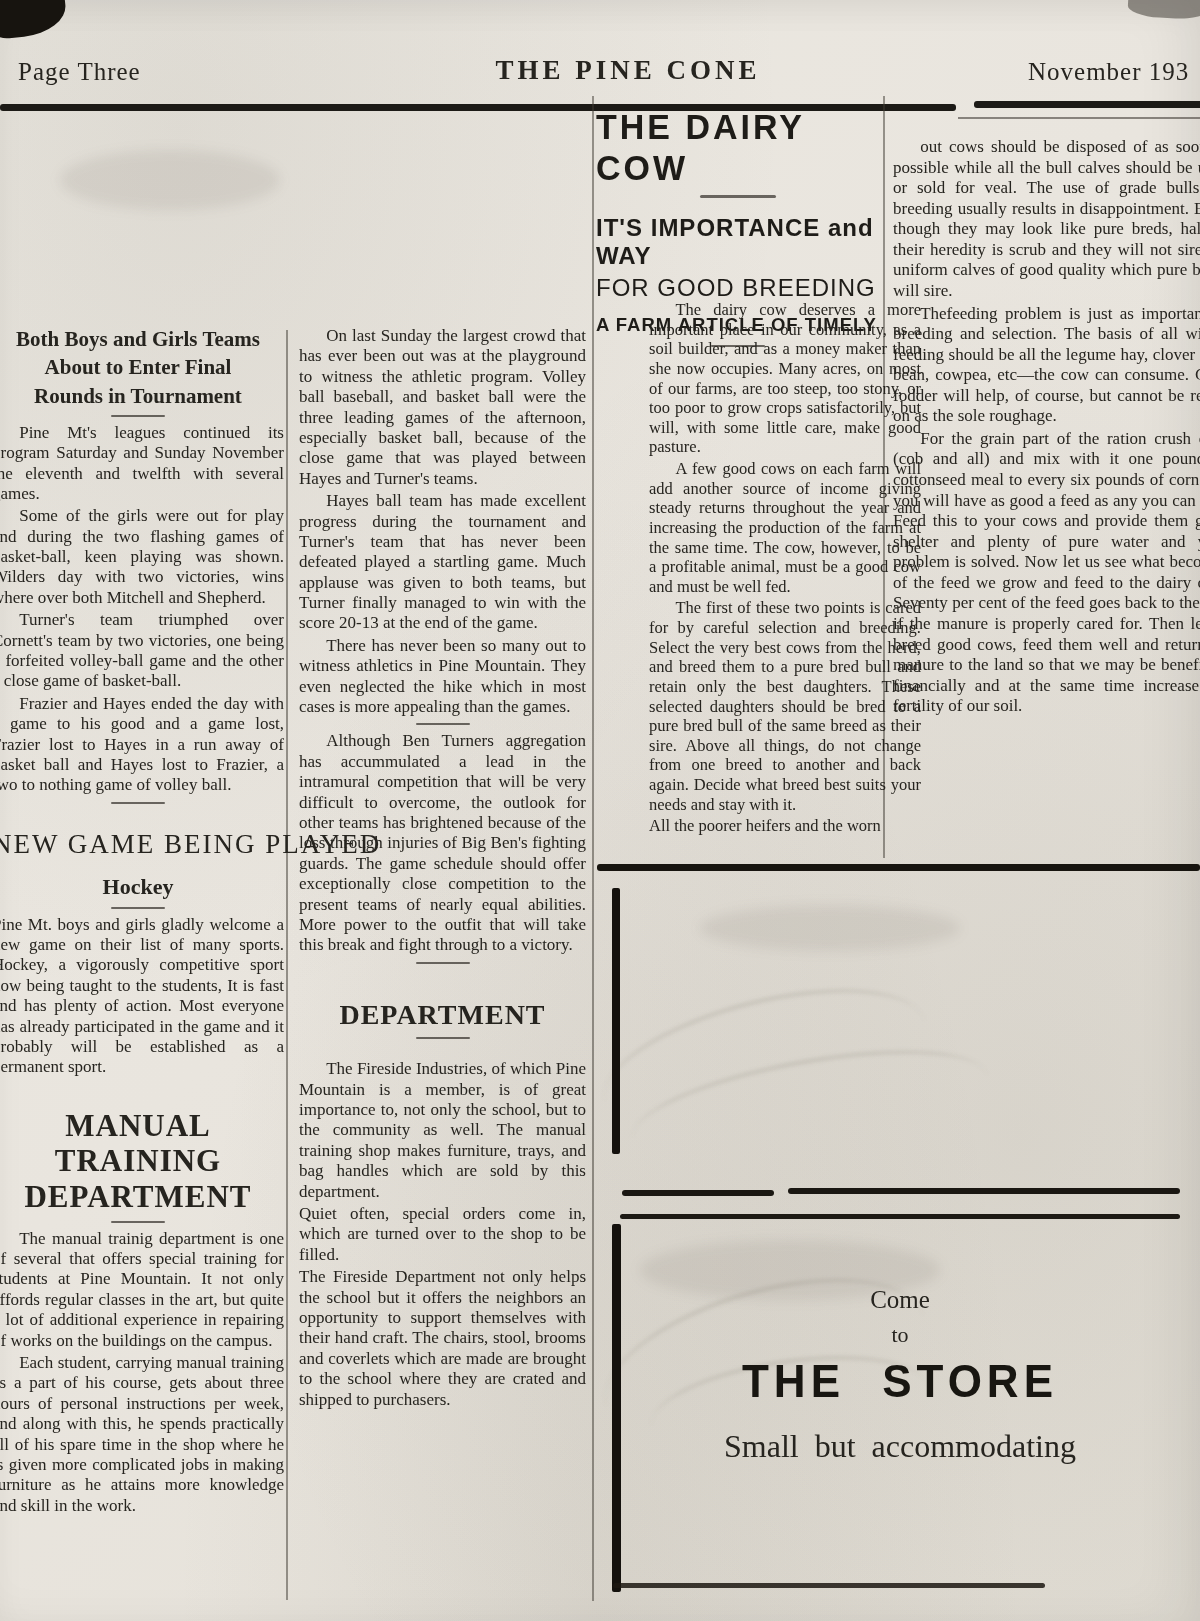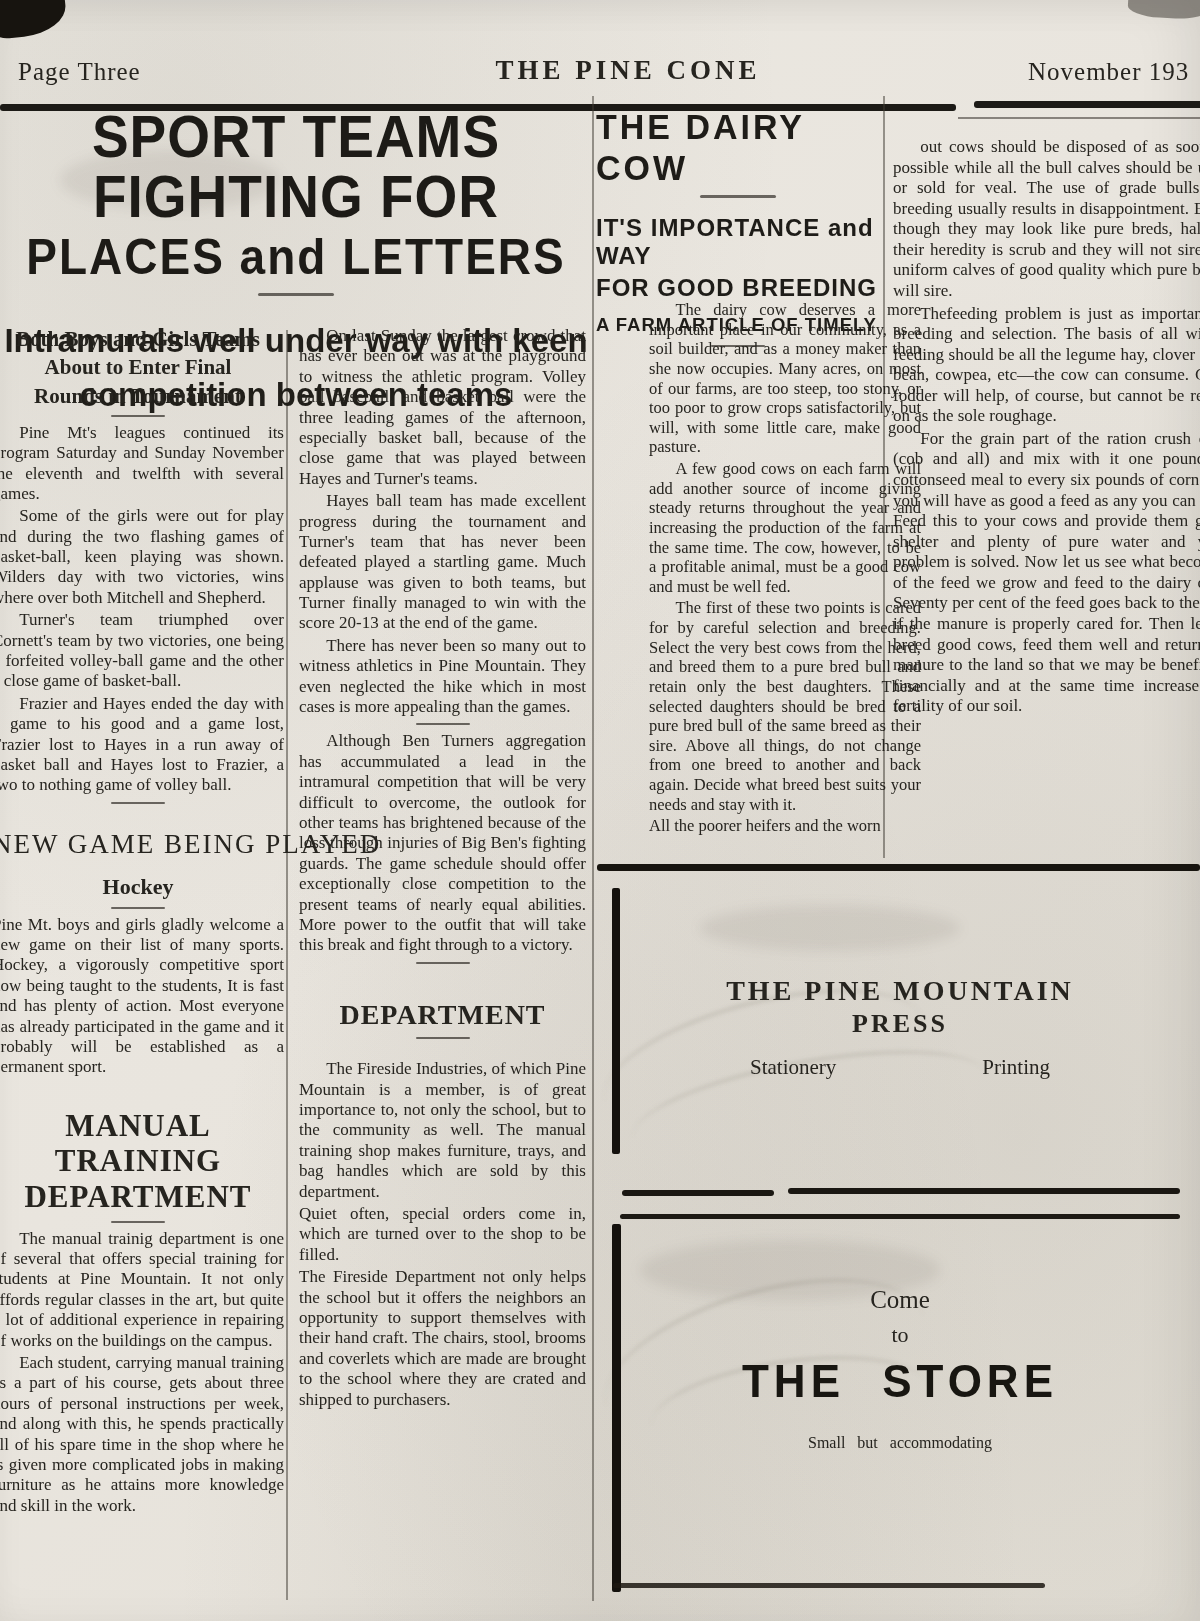--- a/index.html
+++ b/index.html
@@ -50,41 +50,41 @@
   .secrule{margin:6px auto;}
   .h-newgame{font-family:"Liberation Serif",serif;font-size:27px;letter-spacing:2px;text-align:center;margin:24px 0 4px 0;white-space:nowrap;}
   .h-hockey{font-size:22px;font-weight:bold;text-align:center;margin:14px 0 2px 0;}
   .h-big{font-size:31px;font-weight:bold;text-align:center;line-height:1.15;margin:30px 0 2px 0;letter-spacing:1px;}
   .h-fireside{font-size:28px;font-weight:bold;text-align:center;line-height:1.2;margin:34px 0 2px 0;letter-spacing:1px;}
   .gapline{height:14px;}
   
   .dairyhead{left:596px;top:108px;width:284px;text-align:left;font-family:"Liberation Sans",sans-serif;color:#1e1c18;}
   .dh1{font-size:34px;font-weight:700;letter-spacing:3px;transform:scaleY(1.05);}
   .dh2{font-size:24px;font-weight:700;margin-top:16px;letter-spacing:1px;}
-  .dh3{font-size:24px;font-weight:700;margin-top:4px;letter-spacing:1px;}
+  .dh3{font-size:24px;font-weight:400;margin-top:4px;letter-spacing:1px;}
   .dh4{font-size:18.5px;font-weight:700;margin-top:12px;letter-spacing:1px;}
   .dh5{font-size:18.5px;font-weight:700;margin-top:4px;letter-spacing:1px;}
   .col3body{left:602px;top:300px;width:272px;}
   
   .ad-toprule{left:597px;top:864px;width:603px;height:7px;background:#17140f;border-radius:3px;}
   .press-border{left:612px;top:888px;width:8px;height:266px;background:#14110d;border-radius:2px;}
   .press-box{left:620px;top:975px;width:560px;text-align:center;}
   .press-t1{font-size:28px;font-weight:bold;letter-spacing:3px;}
   .press-t2{font-size:26px;font-weight:bold;letter-spacing:3px;margin-top:2px;}
   .press-items{display:flex;justify-content:space-between;width:300px;margin:16px auto 0 auto;font-size:21px;}
   .midrule-a1{left:622px;top:1190px;width:152px;height:6px;background:#1a1712;border-radius:3px;}
   .midrule-a2{left:788px;top:1188px;width:392px;height:6px;background:#1a1712;border-radius:3px;}
   .midrule-b{left:620px;top:1214px;width:560px;height:5px;background:#1d1a14;border-radius:3px;}
   .store-border{left:612px;top:1224px;width:9px;height:368px;background:#14110d;border-radius:2px;}
   .store-bottomrule{left:613px;top:1583px;width:432px;height:5px;background:rgba(28,24,18,.85);border-radius:3px;}
   .store-box{left:620px;top:1286px;width:560px;text-align:center;}
   .store-l1{font-size:25px;}
   .store-l2{font-size:22px;margin-top:8px;}
   .store-title{font-family:"Liberation Sans",sans-serif;font-size:44px;font-weight:700;letter-spacing:5px;word-spacing:20px;margin-top:8px;transform:scaleY(1.05);color:#181611;}
-  .store-tag{font-size:16px;margin-top:28px;word-spacing:8px;}
+  .store-tag{font-size:32px;margin-top:22px;word-spacing:8px;}
   
   .ghost{position:absolute;border-top:3px solid rgba(95,88,76,.20);border-radius:50%;filter:blur(2px);}
   .g1{left:600px;top:1000px;width:330px;height:120px;transform:rotate(-14deg);}
   .g2{left:630px;top:1060px;width:360px;height:90px;transform:rotate(-10deg);}
   .g3{left:600px;top:1290px;width:330px;height:140px;transform:rotate(-16deg);}
   .g4{left:650px;top:1360px;width:280px;height:90px;transform:rotate(-8deg);}
   .blot{position:absolute;background:rgba(100,93,80,.10);filter:blur(6px);border-radius:50%;}
   .b1{left:700px;top:905px;width:260px;height:46px;}
   .b2{left:640px;top:1240px;width:300px;height:60px;}
   .b3{left:60px;top:150px;width:220px;height:60px;}
@@ -102,27 +102,20 @@
   <div class="abs hdr-center">THE PINE CONE</div>
   <div class="abs hdr-date">November 193</div>
   <div class="abs rule-a"></div>
   <div class="abs rule-b"></div>
   <div class="abs rule-c"></div>
 
   <div class="abs vr vr1"></div>
   <div class="abs vr vr2"></div>
   <div class="abs vr vr3"></div>
 
-  <div class="abs sport-head">
-    <div class="h1a">SPORT TEAMS FIGHTING FOR</div>
-    <div class="h1b">PLACES and LETTERS</div>
-    <div class="dash"></div>
-    <div class="sub1">Intramurals well under way with keen</div>
-    <div class="sub2">competition between teams</div>
-  </div>
 
   <div class="abs col col1">
     <p class="deck">Both Boys and Girls Teams</p>
     <p class="deck">About to Enter Final</p>
     <p class="deck">Rounds in Tournament</p>
     <div class="dash sm secrule"></div>
     <p>Pine Mt's leagues continued its program Saturday and Sunday November the eleventh and twelfth with several games.</p>
     <p>Some of the girls were out for play and during the two flashing games of basket-ball, keen playing was shown. Wilders day with two victories, wins where over both Mitchell and Shepherd.</p>
     <p>Turner's team triumphed over Cornett's team by two victories, one being a forfeited volley-ball game and the other a close game of basket-ball.</p>
     <p>Frazier and Hayes ended the day with a game to his good and a game lost, Frazier lost to Hayes in a run away of basket ball and Hayes lost to Frazier, a two to nothing game of volley ball.</p>
@@ -181,28 +174,20 @@
     </div>
   </div>
 
   <div class="abs ad-toprule"></div>
 
   <div class="blot b1"></div>
   <div class="ghost g1"></div>
   <div class="ghost g2"></div>
 
   <div class="abs press-border"></div>
-  <div class="abs press-box">
-    <div class="press-t1">THE PINE MOUNTAIN</div>
-    <div class="press-t2">PRESS</div>
-    <div class="press-items">
-      <span>Stationery</span>
-      <span>Printing</span>
-    </div>
-  </div>
 
   <div class="abs midrule-a1"></div>
   <div class="abs midrule-a2"></div>
   <div class="abs midrule-b"></div>
 
   <div class="blot b2"></div>
   <div class="ghost g3"></div>
   <div class="ghost g4"></div>
 
   <div class="abs store-border"></div>

